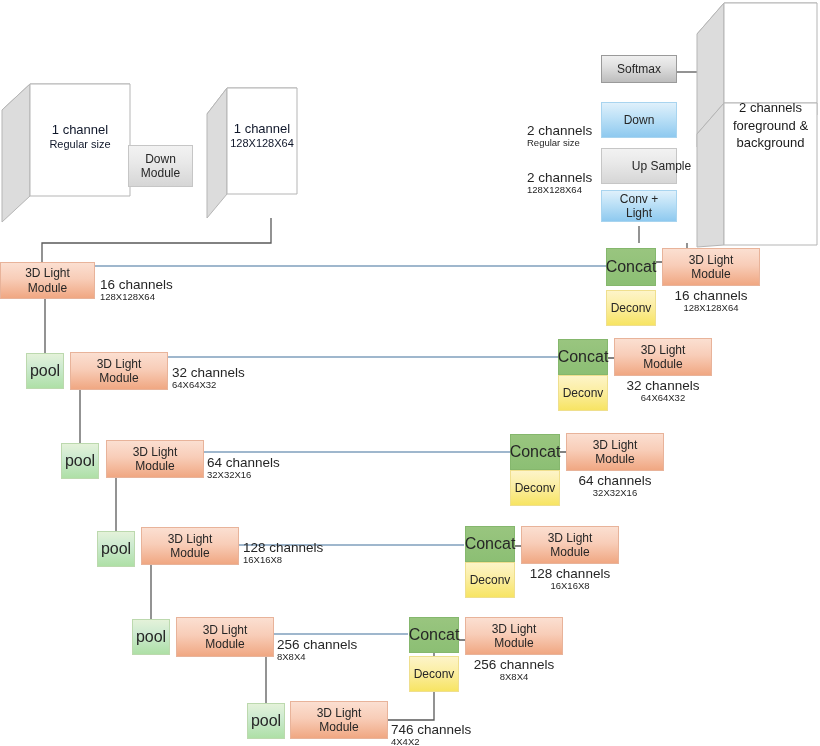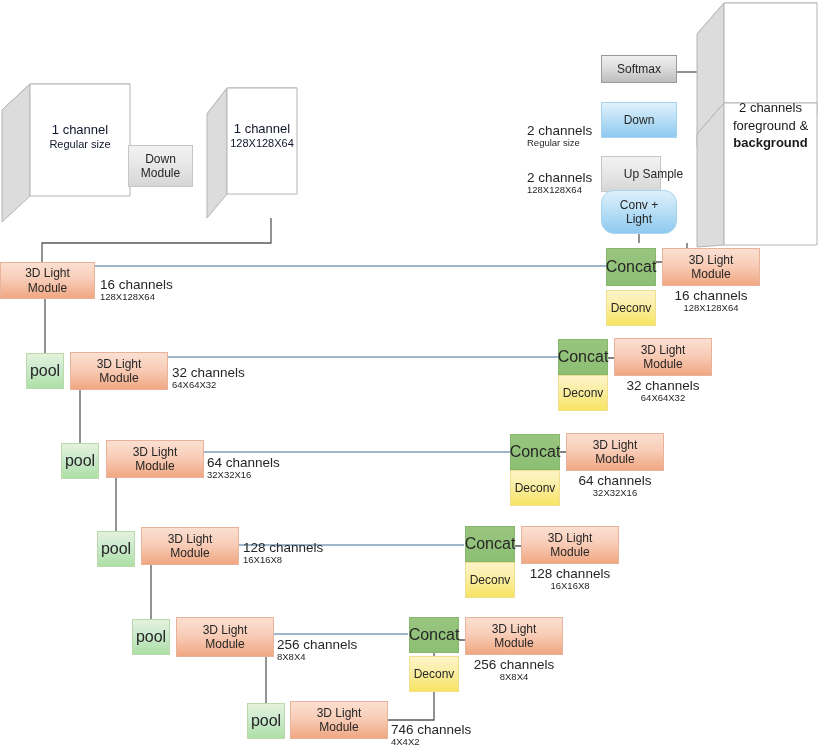--- a/index.html
+++ b/index.html
@@ -183,36 +183,36 @@
     <svg width="122" height="148" viewBox="0 0 122 148">
       <polygon points="0,31 27,0 120,0 93,31" fill="#fbfbfb" stroke="#b5b5b5" stroke-width="1"></polygon>
       <polygon points="0,31 27,0 27,142 0,144" fill="#dcdcdc" stroke="#b5b5b5" stroke-width="1"></polygon>
       <polygon points="27,0 120,0 120,142 27,142" fill="#ffffff" stroke="#b5b5b5" stroke-width="1"></polygon>
     </svg>
   </div>
 
   <div class="cube-label" style="position:absolute;left:724px;top:99px;width:93px;z-index:6;text-align:center;font-size:13px;line-height:1.35;color:#1a1a1a;">
     <span class="ln2">2 channels</span>
     <span class="ln2">foreground &amp;</span>
-    <span class="ln2" style="margin-top:14px;font-weight:bold;">background</span>
+    <span class="ln2" style="margin-top:14px;">background</span>
   </div>
 
   <div class="node n-gray-dark" style="left:601px;top:55px;width:76px;height:28px;">
     <span class="ln">Softmax</span>
   </div>
 
   <div class="node n-blue" style="left:601px;top:102px;width:76px;height:36px;">
     <span class="ln">Down</span>
   </div>
 
-  <div class="node n-gray" style="left:601px;top:156px;width:60px;height:36px;padding-left:45px;">
+  <div class="node n-gray" style="left:601px;top:148px;width:76px;height:36px;padding-left:45px;">
     <span class="ln">Up Sample</span>
   </div>
 
-  <div class="node n-blue" style="left:601px;top:190px;width:76px;height:44px;border-radius:13px;">
+  <div class="node n-blue" style="left:601px;top:190px;width:76px;height:32px;">
     <span class="ln">Conv +</span>
     <span class="ln">Light</span>
   </div>
 
   <div class="cap" style="left:527px;top:123px;">
     <span class="big">2 channels</span>
     <span class="small">Regular size</span>
   </div>
   <div class="cap" style="left:527px;top:170px;">
     <span class="big">2 channels</span>

